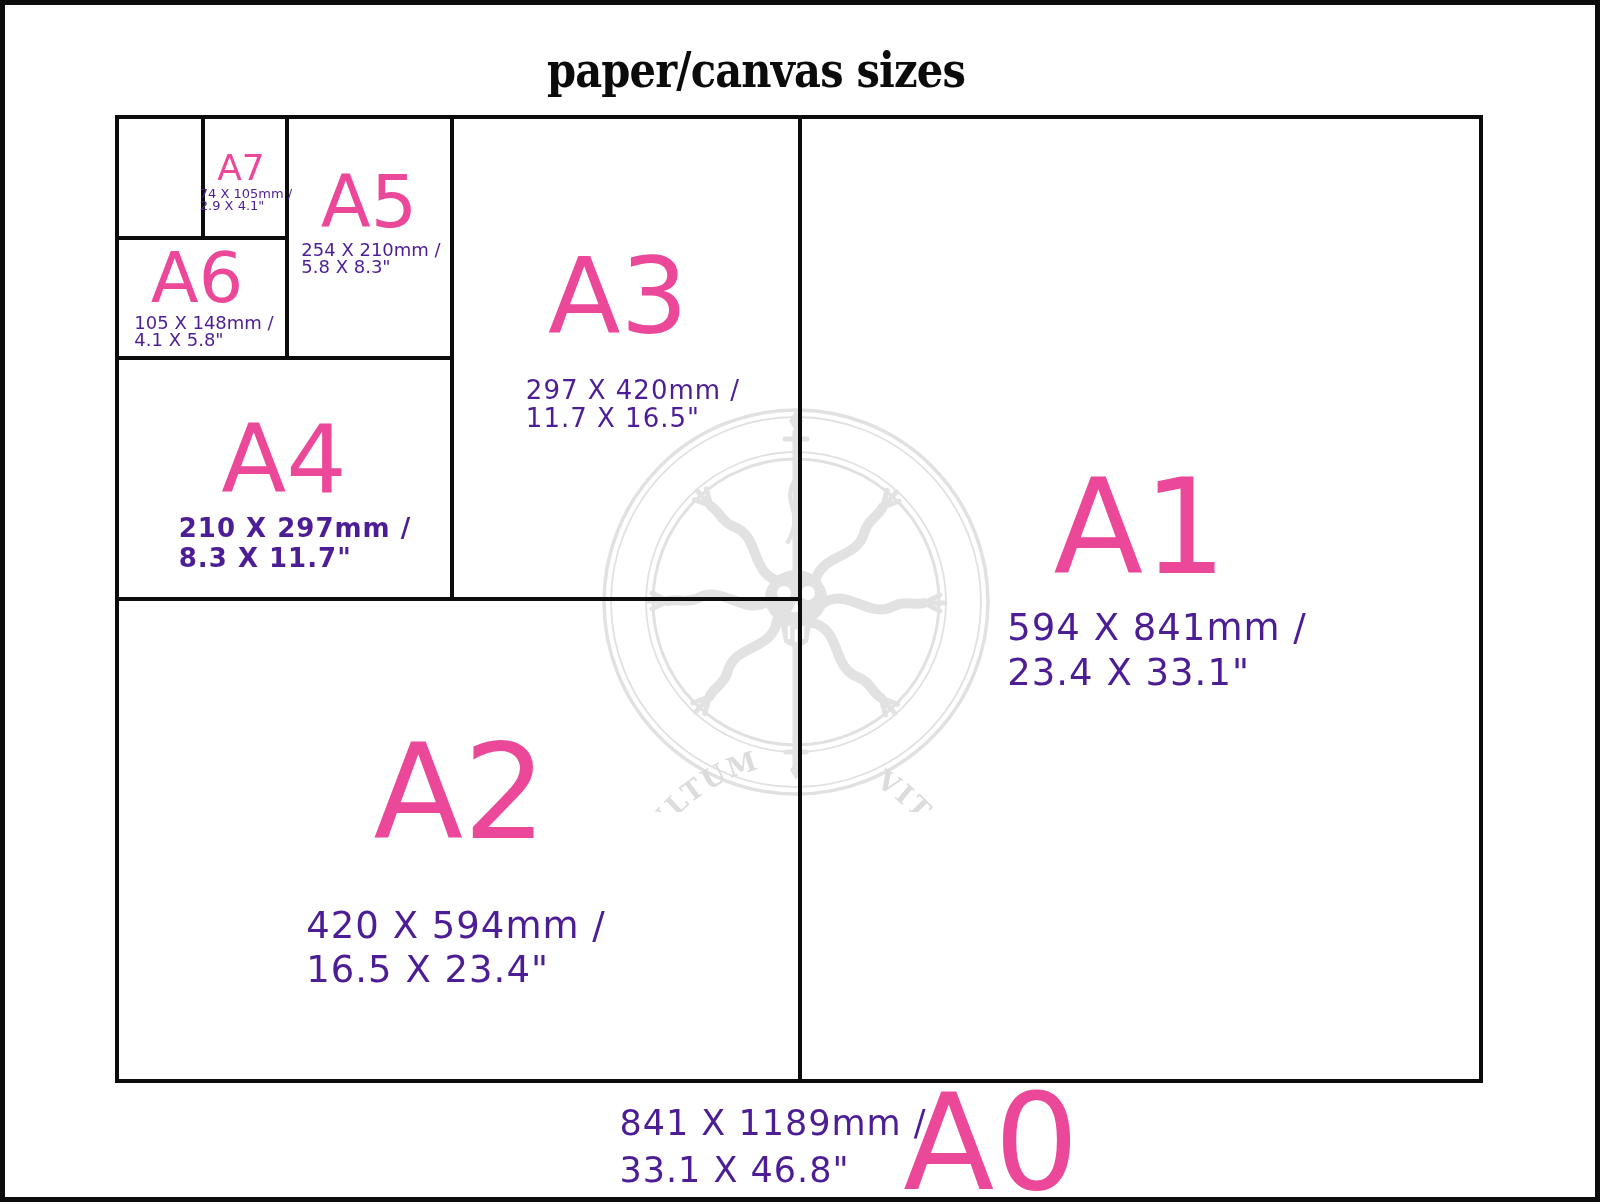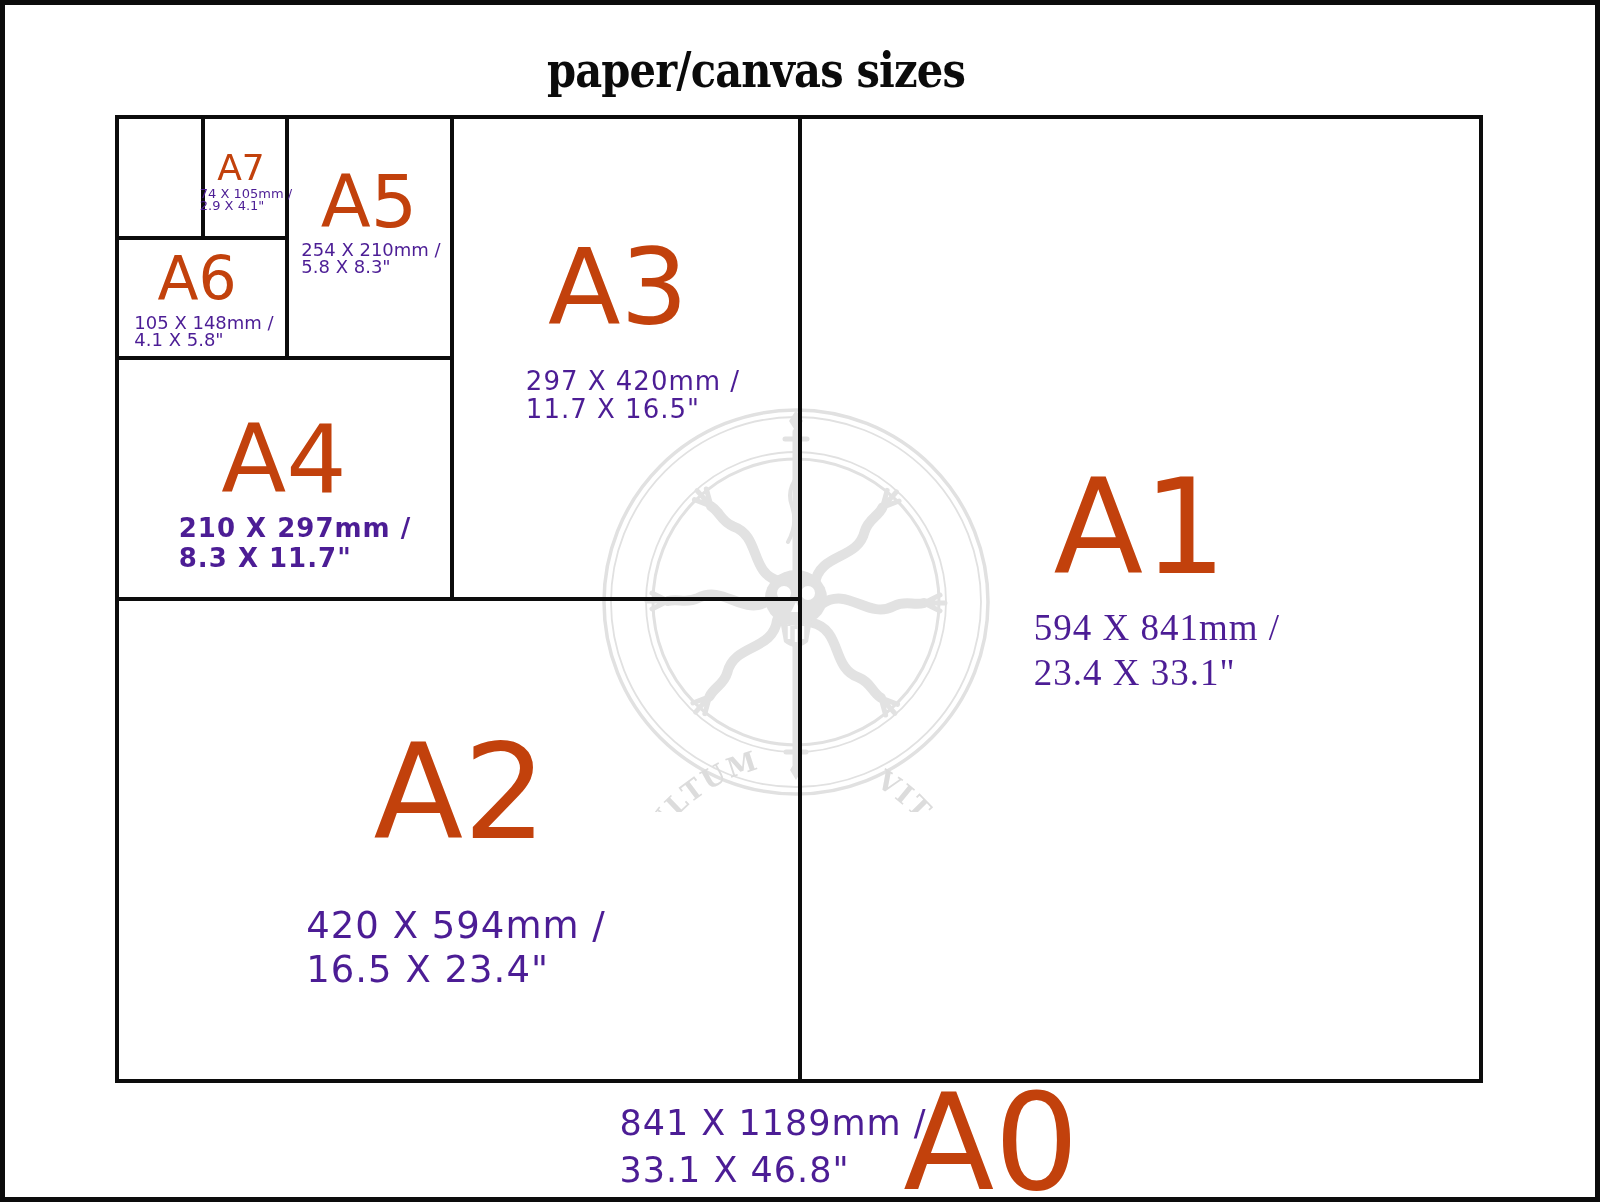--- a/index.html
+++ b/index.html
@@ -17,21 +17,21 @@
   .line{position:absolute;background:#0c0c0c;}
   .title{
     position:absolute;left:756px;top:70px;
     transform:translate(-50%,-50%) scaleX(.85);
     font-family:"DejaVu Serif",serif;font-weight:700;font-size:49px;
     letter-spacing:-1px;white-space:nowrap;color:#0b0b0b;
   }
   .region{position:absolute;}
   .size-label{
     position:absolute;transform:translate(-50%,-50%);
-    white-space:nowrap;color:#c2410c;line-height:1;
+    white-space:nowrap;color:#ec4899;line-height:1;
   }
   .dims{
     position:absolute;transform:translate(-50%,-50%);
     text-align:left;white-space:nowrap;color:#4c1d95;letter-spacing:1px;
   }
   .watermark{position:absolute;left:586px;top:392px;}
   .wm-text{
     font-family:"DejaVu Serif",serif;font-weight:700;
     font-size:27px;letter-spacing:2px;fill:#dcdcdc;
   }
@@ -122,21 +122,21 @@
 
   <div class="region" style="left:205px;top:119px;width:80px;height:117px;">
     <div class="size-label" style="left:36px;top:49px;font-size:36px;">A7</div>
     <div class="dims" style="left:41px;top:81px;font-size:13px;line-height:12px;letter-spacing:0;">
       <div>74 X 105mm /</div>
       <div>2.9 X 4.1"</div>
     </div>
   </div>
 
   <div class="region" style="left:119px;top:240px;width:166px;height:116px;">
-    <div class="size-label" style="left:78px;top:38px;font-size:60px;">A6</div>
+    <div class="size-label" style="left:78px;top:38px;font-size:70px;">A6</div>
     <div class="dims" style="left:85px;top:91px;font-size:18px;line-height:17px;letter-spacing:0;">
       <div>105 X 148mm /</div>
       <div>4.1 X 5.8"</div>
     </div>
   </div>
 
   <div class="region" style="left:289px;top:119px;width:161px;height:237px;padding-left:36px;">
     <div class="size-label" style="left:80px;top:82px;font-size:73px;">A5</div>
     <div class="dims" style="left:82px;top:139px;font-size:18px;line-height:17px;letter-spacing:0;">
       <div>254 X 210mm /</div>
@@ -145,39 +145,39 @@
   </div>
 
   <div class="region" style="left:119px;top:360px;width:331px;height:237px;padding-left:23px;">
     <div class="size-label" style="left:165px;top:99px;font-size:95px;">A4</div>
     <div class="dims" style="left:176px;top:183px;font-size:26px;line-height:30px;font-weight:bold;">
       <div>210 X 297mm /</div>
       <div>8.3 X 11.7"</div>
     </div>
   </div>
 
-  <div class="region" style="left:454px;top:110px;width:344px;height:592px;">
+  <div class="region" style="left:454px;top:119px;width:344px;height:592px;">
     <div class="size-label" style="left:164px;top:178px;font-size:106px;">A3</div>
     <div class="dims" style="left:179px;top:285px;font-size:26px;line-height:28px;">
       <div>297 X 420mm /</div>
       <div>11.7 X 16.5"</div>
     </div>
   </div>
 
   <div class="region" style="left:119px;top:601px;width:679px;height:478px;">
     <div class="size-label" style="left:341px;top:191px;font-size:131px;">A2</div>
     <div class="dims" style="left:337px;top:323px;font-size:37px;line-height:44px;margin-top:24px;">
       <div>420 X 594mm /</div>
       <div>16.5 X 23.4"</div>
     </div>
   </div>
 
   <div class="region" style="left:802px;top:119px;width:561px;height:960px;">
     <div class="size-label" style="left:338px;top:408px;font-size:131px;">A1</div>
-    <div class="dims" style="left:355px;top:531px;font-size:37px;line-height:45px;font-family:Liberation Serif, serif;">
+    <div class="dims" style="left:355px;top:531px;font-size:37px;line-height:45px;">
       <div>594 X 841mm /</div>
       <div>23.4 X 33.1"</div>
     </div>
   </div>
 
   <div class="region" style="left:5px;top:1083px;width:1590px;height:114px;">
     <div class="size-label" style="left:986px;top:60px;font-size:133px;">A0</div>
     <div class="dims" style="left:748px;top:64px;font-size:35px;line-height:47px;margin-left:20px;">
       <div>841 X 1189mm /</div>
       <div>33.1 X 46.8"</div>

